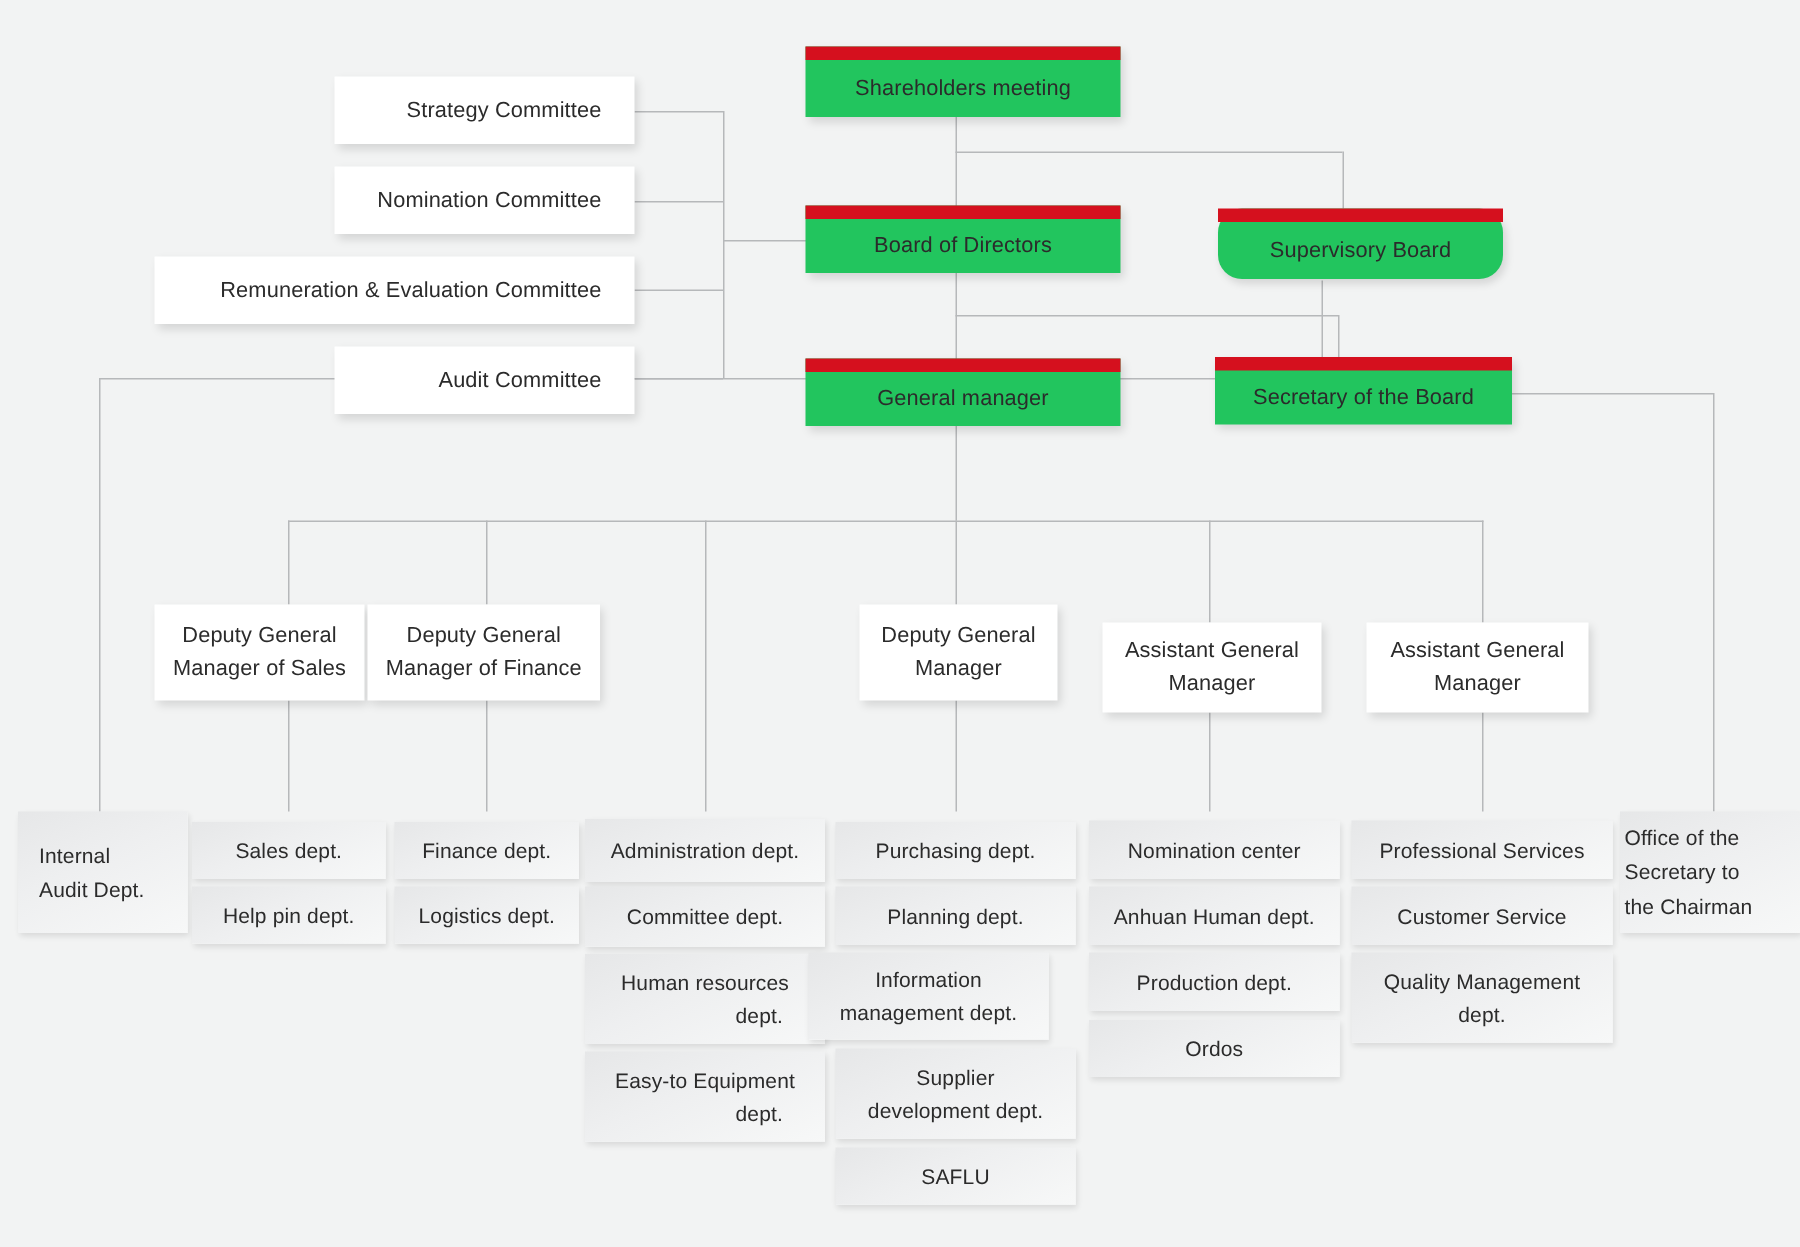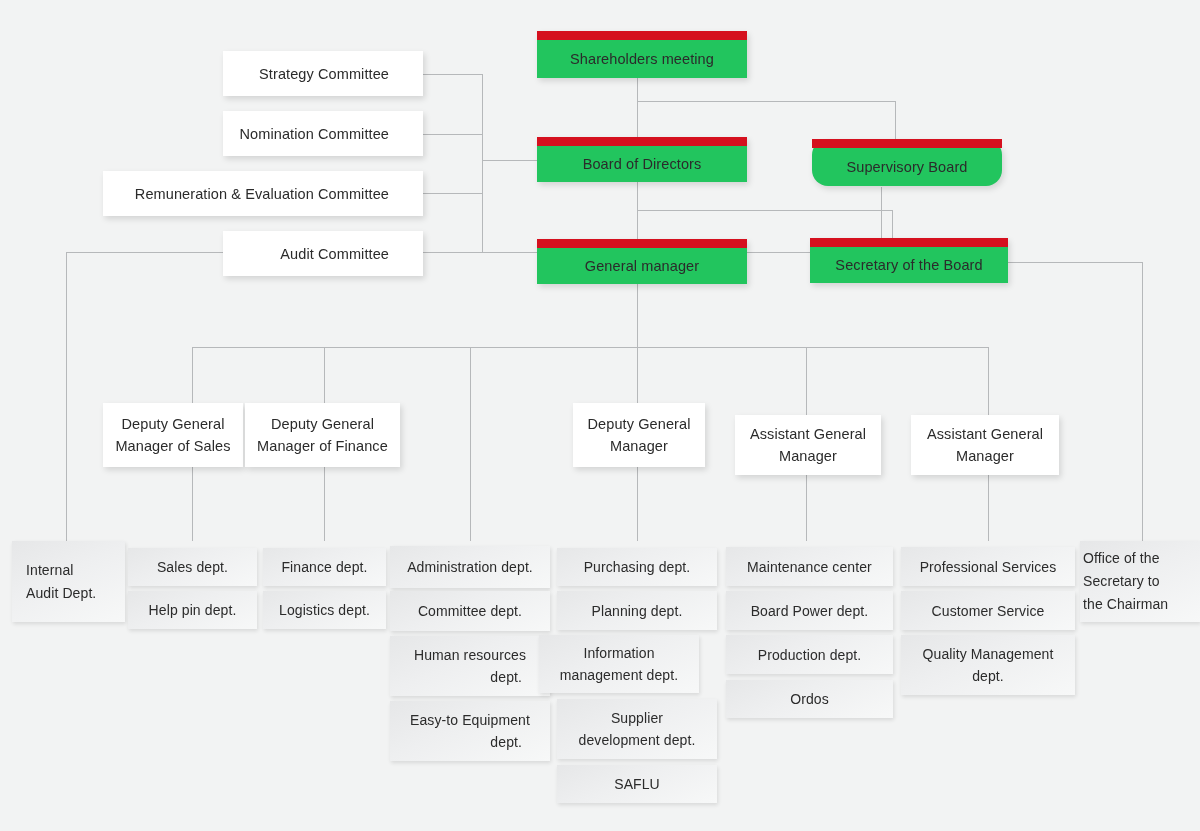--- a/index.html
+++ b/index.html
@@ -58,21 +58,21 @@
   }
   .node.exec .txt { padding-top: 9px; width: 100%; }
 
   
   .node.committee {
     background: #ffffff;
     box-shadow: 2px 3px 6px rgba(0,0,0,0.13);
     text-align: right;
     align-items: flex-end;
   }
-  .node.committee .txt { padding-right: 34px; width: 100%; }
+  .node.committee .txt { padding-right: 22px; width: 100%; }
 
   
   .node.manager {
     background: #ffffff;
     box-shadow: 2px 3px 6px rgba(0,0,0,0.13);
     text-align: center;
     align-items: center;
   }
   .node.manager .txt { width: 100%; padding: 0 8px; }
 
@@ -271,24 +271,24 @@
     <div class="txt">
       <span class="l1">Supplier</span>
       <span class="l2">development dept.</span>
     </div>
   </div>
   <div class="node dept" style="left:557px; top:765px; width:160px; height:38px;">
     <div class="txt">SAFLU</div>
   </div>
 
   <div class="node dept" style="left:726px; top:547px; width:167px; height:39px;">
-    <div class="txt">Maintenance center</div>
+    <div class="txt">Nomination center</div>
   </div>
   <div class="node dept" style="left:726px; top:591px; width:167px; height:39px;">
-    <div class="txt">Board Power dept.</div>
+    <div class="txt">Anhuan Human dept.</div>
   </div>
   <div class="node dept" style="left:726px; top:635px; width:167px; height:39px;">
     <div class="txt">Production dept.</div>
   </div>
   <div class="node dept" style="left:726px; top:680px; width:167px; height:38px;">
     <div class="txt">Ordos</div>
   </div>
 
   <div class="node dept" style="left:901px; top:547px; width:174px; height:39px;">
     <div class="txt">Professional Services</div>

